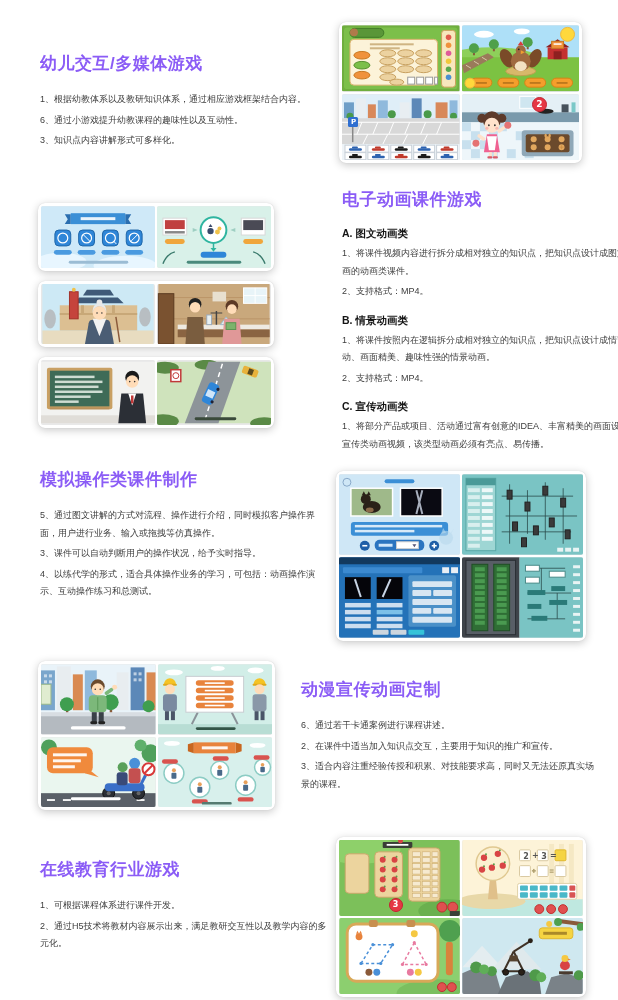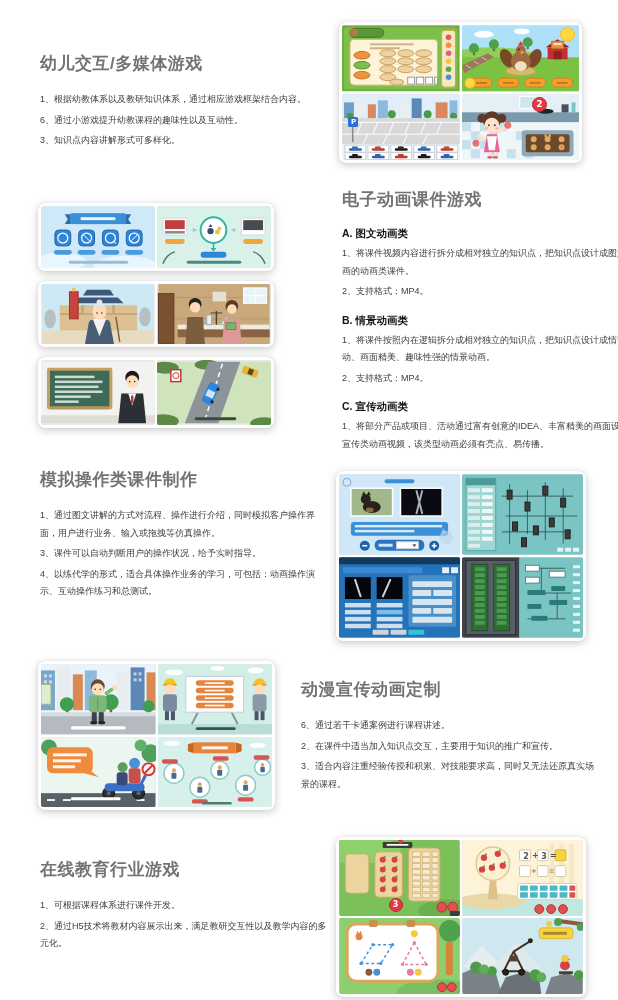--- a/index.html
+++ b/index.html
@@ -1,21 +1,21 @@
 <!DOCTYPE html>
 <html><head>
 <meta charset="utf-8">
 <style>
   * { box-sizing: border-box; }
   html,body { margin:0; padding:0; }
   body {
     position:relative; width:618px; height:1000px; background:#ffffff;
     font-family:"Liberation Sans", sans-serif; overflow:hidden;
   }
-  .sec-title { font-size:17px; font-weight:bold; color:#737373; margin:0 0 16px 0; letter-spacing:.5px; }
+  .sec-title { font-size:17px; font-weight:bold; color:#8b5cf6; margin:0 0 16px 0; letter-spacing:.5px; }
   .li { font-size:9px; color:#3d3d3d; line-height:1.95; margin:0 0 3px 0; }
   .sub-label { font-size:10.5px; font-weight:bold; color:#141414; margin:13px 0 4px 0; }
   .txtblock { position:absolute; }
   #s1-text { left:40px; top:52px;  width:286px; }
   #s2-text { left:301px; top:188px; width:299px;margin-left:41px; }
   #s3-text { left:40px; top:468px; width:292px; }
   #s4-text { left:301px; top:678px; width:299px; }
   #s5-text { left:40px; top:858px; width:292px; }
 
   .card {
@@ -494,21 +494,21 @@
   <p class="li">2、支持格式：MP4。</p>
   <p class="sub-label">B. 情景动画类</p>
   <p class="li">1、将课件按照内在逻辑拆分成相对独立的知识点，把知识点设计成情节生动、画面精美、趣味性强的情景动画。</p>
   <p class="li">2、支持格式：MP4。</p>
   <p class="sub-label">C. 宣传动画类</p>
   <p class="li">1、将部分产品或项目、活动通过富有创意的IDEA、丰富精美的画面设计成宣传类动画视频，该类型动画必须有亮点、易传播。</p>
 </div>
 
 <div class="txtblock" id="s3-text">
   <h2 class="sec-title">模拟操作类课件制作</h2>
-  <p class="li">1、通过图文讲解的方式对流程、操作进行介绍，同时模拟客户操作界面，用户进行业务、输入或拖拽等仿真操作。</p>
+  <p class="li">5、通过图文讲解的方式对流程、操作进行介绍，同时模拟客户操作界面，用户进行业务、输入或拖拽等仿真操作。</p>
   <p class="li">3、课件可以自动判断用户的操作状况，给予实时指导。</p>
   <p class="li">4、以练代学的形式，适合具体操作业务的学习，可包括：动画操作演示、互动操作练习和总测试。</p>
 </div>
 
 <div class="card" id="s3-card">
   <div class="thumb">
     <svg viewBox="0 0 122 81">
       <rect width="122" height="81" fill="#cfe7f6"></rect>
       <rect x="46" y="5" width="30" height="4" rx="2" fill="#3b8fd6"></rect>
       <circle cx="8" cy="8" r="4" fill="none" stroke="#88a8c8"></circle>

